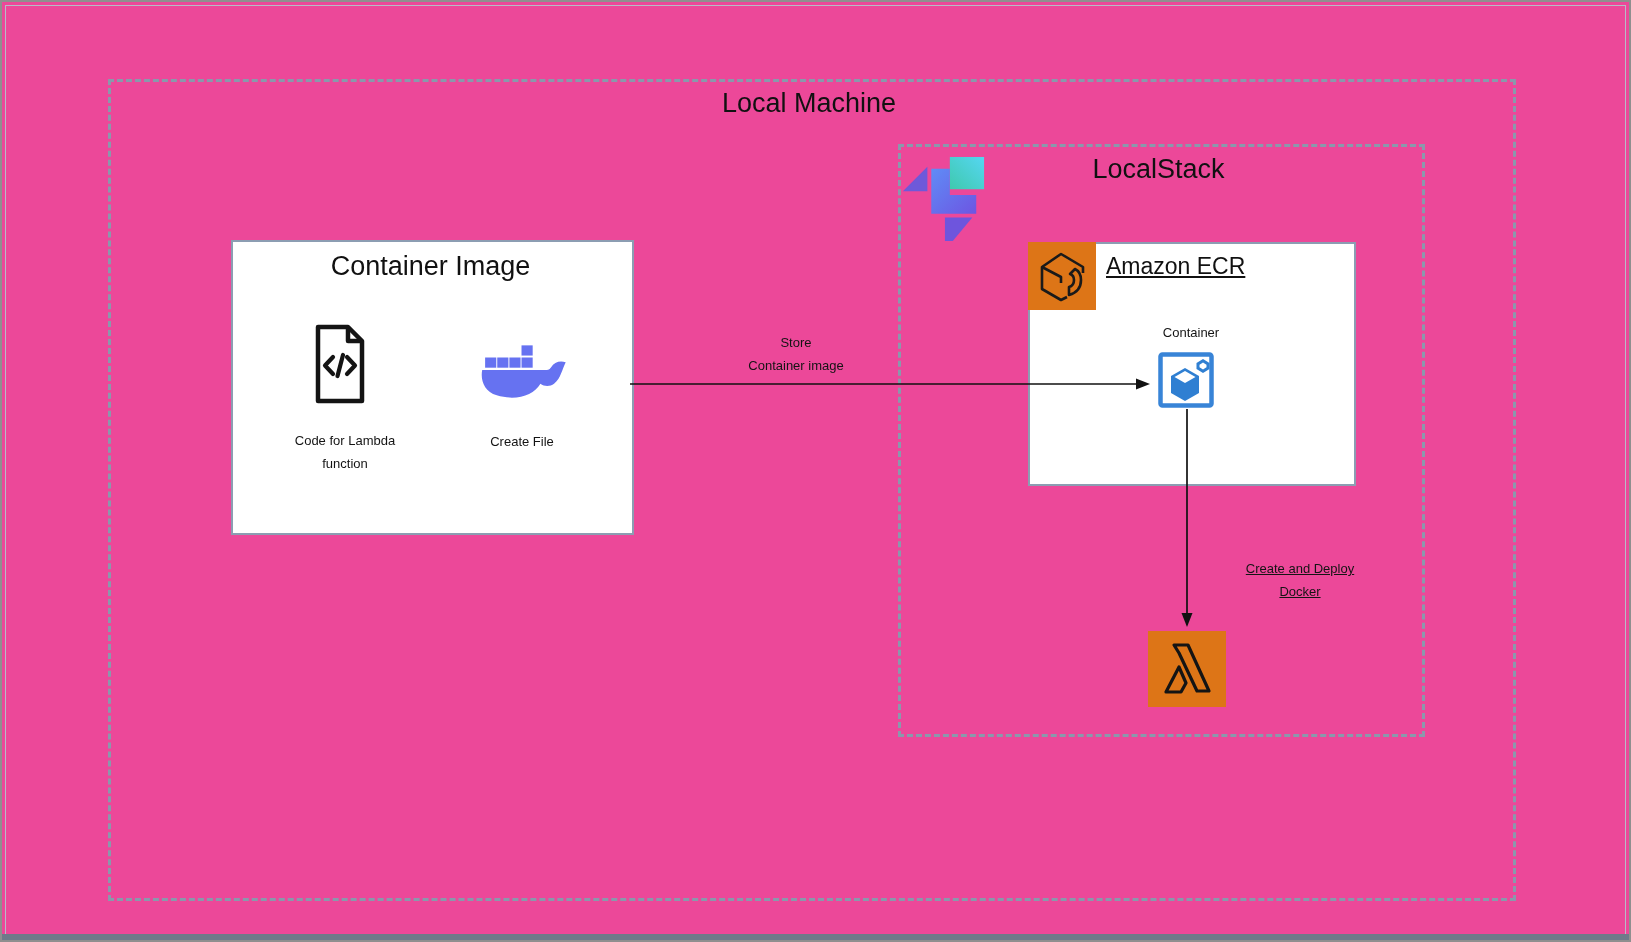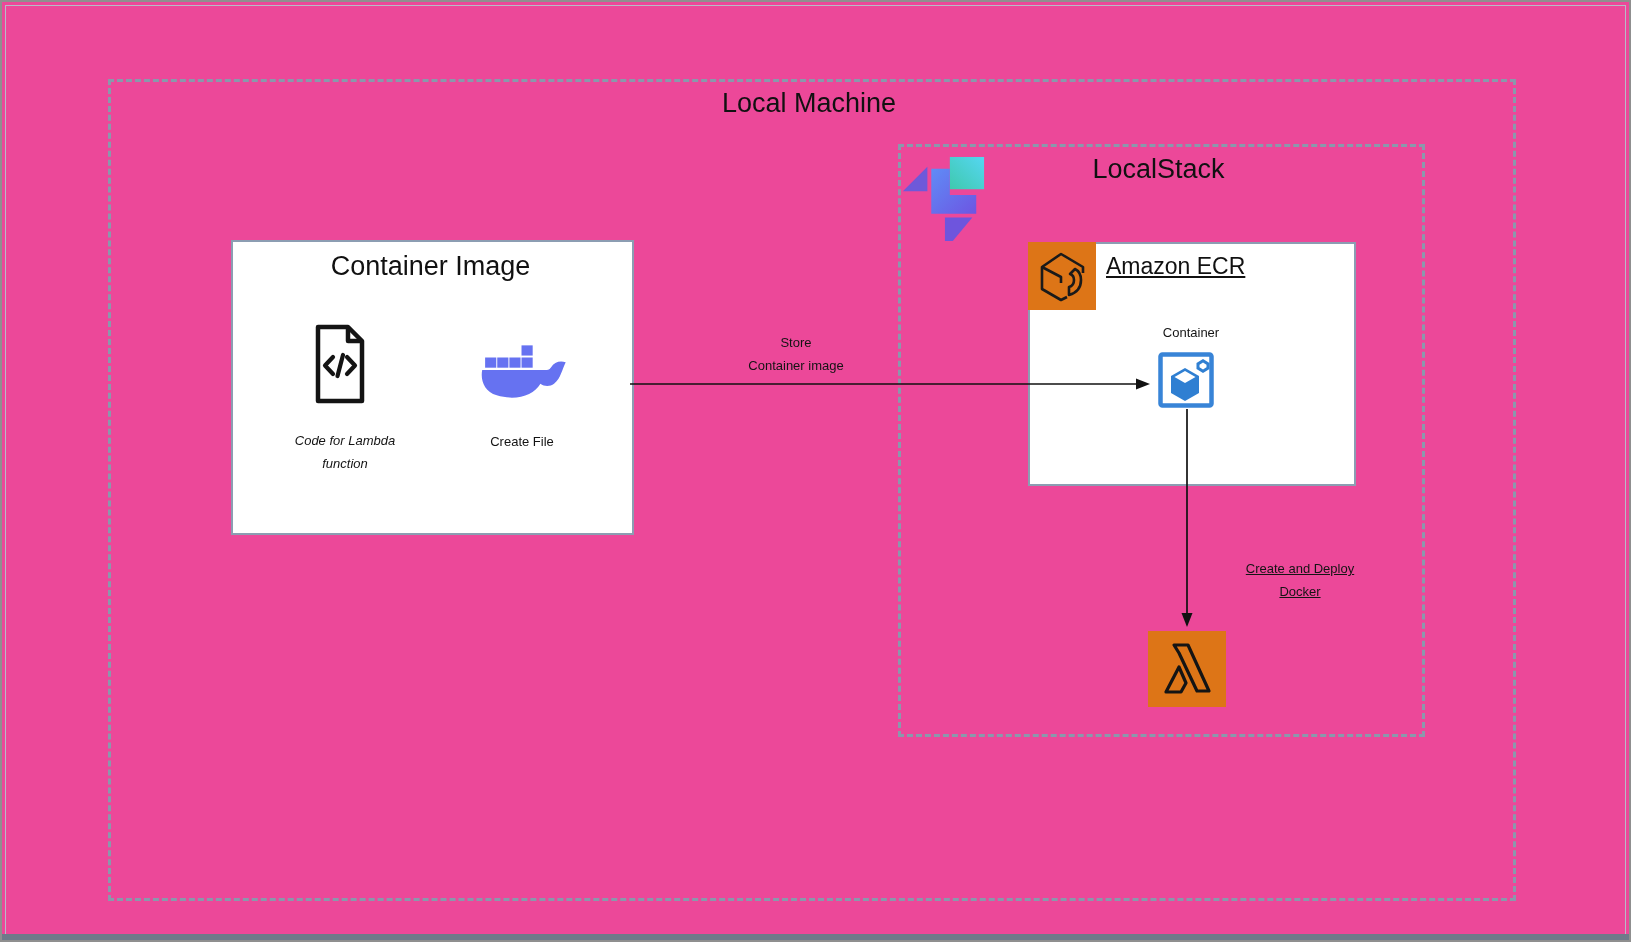--- a/index.html
+++ b/index.html
@@ -21,21 +21,21 @@
   .box-ecr           { left:1028px; top:242px; width:324px; height:240px; }
 
   .title-lg { font-size:27px; line-height:30px; text-align:center; white-space:nowrap; }
   .t-local-machine { left:108px; top:88px;  width:1402px; }
   .t-localstack    { left:898px; top:154px; width:521px; }
   .t-container-img { left:231px; top:251px; width:399px; }
   .t-ecr { left:1106px; top:253px; font-size:23px; line-height:26px; white-space:nowrap;text-decoration:underline; }
 
   .label { font-size:13px; line-height:23px; text-align:center; color:#141414; }
   .l-repository { left:1121px; top:321px; width:140px; }
-  .l-code       { left:255px;  top:429px; width:180px;font-style:italic; }
+  .l-code       { left:255px;  top:429px; width:180px; }
   .l-docker     { left:432px;  top:430px; width:180px; }
   .l-store      { left:703px;  top:331px; width:186px; }
   .l-deploy     { left:1208px; top:557px; width:184px;text-decoration:underline; }
 
   .i-logo       { left:899px;  top:156px; width:88px; height:88px; }
   .i-code       { left:312px;  top:324px; width:56px; height:80px; }
   .i-docker     { left:477px;  top:341px; width:90px; height:66px; }
   .i-ecr        { left:1028px; top:242px; width:68px; height:68px; }
   .i-repo       { left:1158px; top:352px; width:56px; height:56px; }
   .i-lambda     { left:1148px; top:631px; width:78px; height:76px; }

